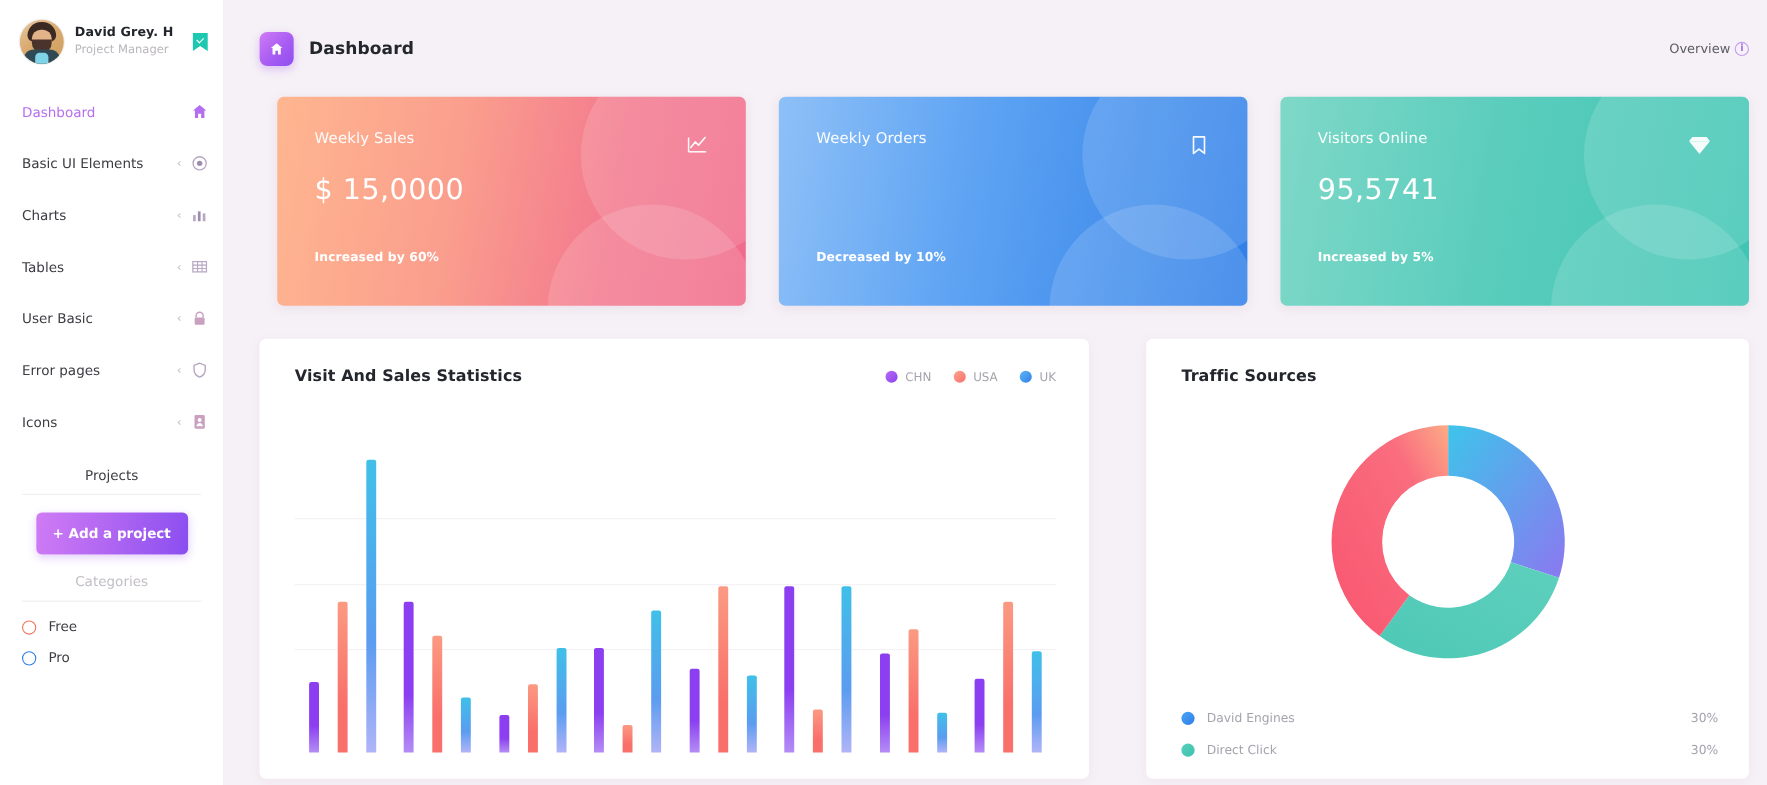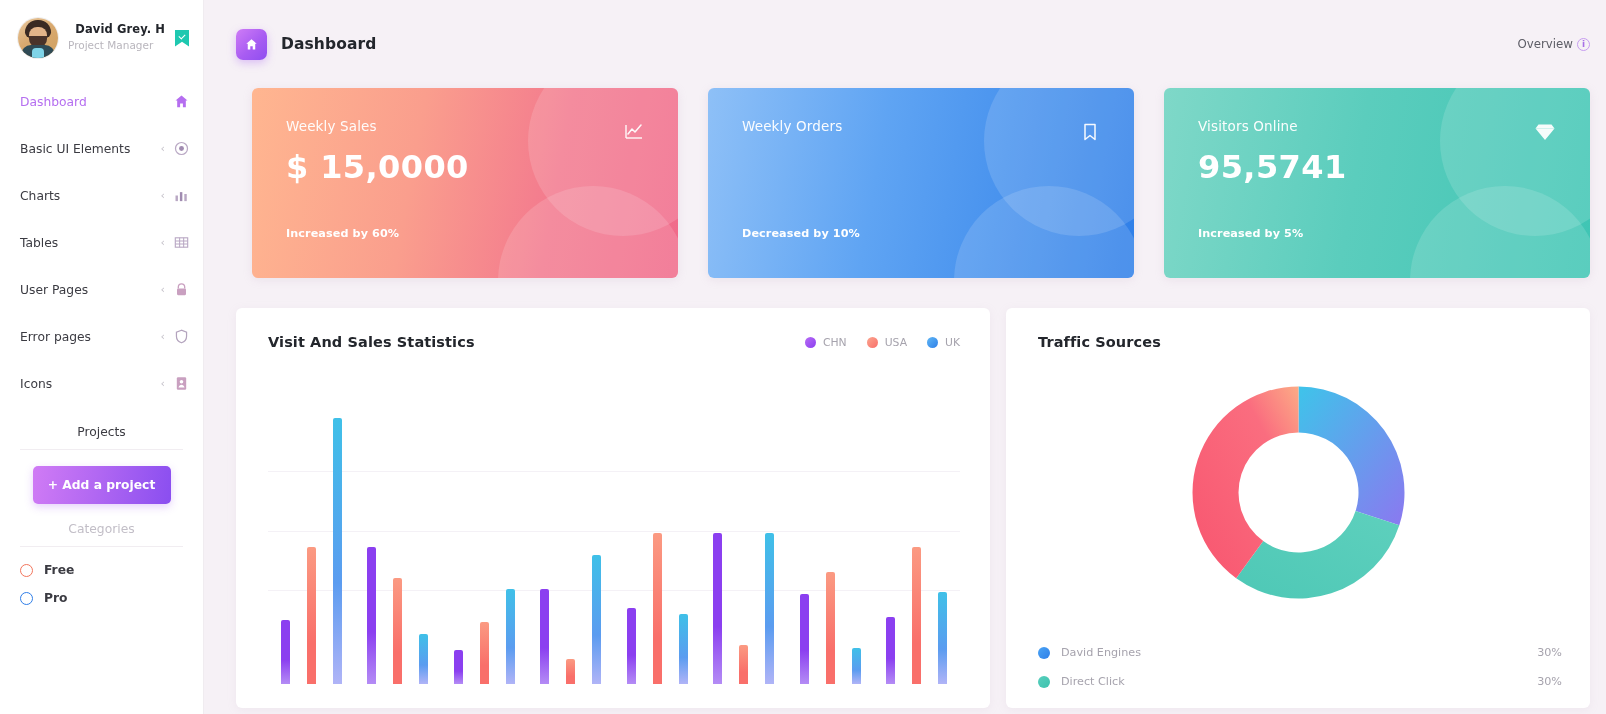--- a/index.html
+++ b/index.html
@@ -22,21 +22,21 @@
     width:40px; height:40px; border-radius:50%; flex:0 0 40px; position:relative; overflow:hidden;
     background:linear-gradient(145deg,#e8c9a0 0%,#d9a96f 45%,#cfa05f 100%);
     box-shadow:0 0 0 1px #eee;
   }
   .avatar .hair { position:absolute; left:7px; top:2px; width:26px; height:18px; border-radius:13px 13px 6px 6px; background:#3a2a22; }
   .avatar .face { position:absolute; left:11px; top:9px; width:18px; height:19px; border-radius:9px 9px 10px 10px; background:#e3b489; }
   .avatar .beard { position:absolute; left:11px; top:18px; width:18px; height:12px; border-radius:0 0 9px 9px; background:#4a332a; }
   .avatar .body { position:absolute; left:3px; bottom:-3px; width:34px; height:16px; border-radius:10px 10px 0 0; background:#2f4a55; }
   .avatar .shirt { position:absolute; left:14px; bottom:-3px; width:12px; height:13px; background:#7fd4e8; border-radius:4px 4px 0 0; }
   .pinfo { flex:1 1 auto; min-width:0; }
-  .pname { font-size:11.5px; font-weight:bold; color:#22252b; letter-spacing:.1px; line-height:1.35;text-align:right; }
+  .pname { font-size:11.5px; font-weight:bold; color:#22252b; letter-spacing:.1px; line-height:1.35; }
   .prole { font-size:10.5px; color:#b9b6bd; line-height:1.5; }
   .badge-check {
     width:14px; height:17px; flex:0 0 14px; background:#1ec8b0; position:relative;
     clip-path:polygon(0 0,100% 0,100% 100%,50% 72%,0 100%);
   }
   .badge-check::after {
     content:""; position:absolute; left:3.5px; top:4px; width:5px; height:3px;
     border-left:1.6px solid #fff; border-bottom:1.6px solid #fff; transform:rotate(-45deg);
   }
 
@@ -53,21 +53,21 @@
 
   .sec-title { font-size:12.3px; color:#3b3b42; padding:18px 20px 10px;text-align:center; }
   .sec-title.muted { color:#c2bec7; }
   .hr { height:1px; background:#f1edf1; margin:0 20px; }
   .addbtn {
     display:block; width:138px; margin:16px auto 0; height:38px; line-height:38px; text-align:center;
     border-radius:5px; color:#fff; font-size:12.3px; font-weight:bold; cursor:pointer;
     background:linear-gradient(100deg,#d07bf5 0%,#b268f2 45%,#8a4ef0 100%);
     box-shadow:0 3px 8px rgba(160,90,240,.28);
   }
-  .cat-item { display:flex; align-items:center; gap:11px; padding:7px 20px; font-size:12.3px; color:#3b3b42; cursor:pointer;font-weight:bold; }
+  .cat-item { display:flex; align-items:center; gap:11px; padding:7px 20px; font-size:12.3px; color:#3b3b42; cursor:pointer; }
   .ring { width:13px; height:13px; border-radius:50%; border:1.8px solid #f2755c; flex:0 0 13px; }
   .ring.blue { border-color:#2f7ee8; }
 
   
   .main { flex:1 1 auto; height:714px; overflow:hidden; padding:0 16px 0 32px; }
   .topbar { display:flex; align-items:center; height:88px; }
   .home-chip {
     width:31px; height:31px; border-radius:7px; display:flex; align-items:center; justify-content:center;
     background:linear-gradient(135deg,#cf7cf6 0%,#a85cf2 55%,#8f4ef0 100%);
     box-shadow:0 3px 9px rgba(165,95,242,.35); cursor:pointer;
@@ -87,26 +87,26 @@
   }
   .stat.c1 { background:linear-gradient(100deg,#ffb690 0%,#fa9e8d 38%,#f37a8e 70%,#f06a8a 100%); }
   .stat.c2 { background:linear-gradient(100deg,#8ec0f7 0%,#5fa4f3 40%,#2f7fe8 100%); }
   .stat.c3 { background:linear-gradient(100deg,#7fd8c8 0%,#5bcdbd 45%,#3fc5b4 100%); }
   .stat .bub {
     position:absolute; border-radius:50%; background:rgba(255,255,255,.14); pointer-events:none;
   }
   .stat .bub1 { width:190px; height:190px; right:-40px; top:-42px; }
   .stat .bub2 { width:190px; height:190px; right:-10px; top:98px; }
   .stat-title { font-size:13.5px; font-weight:500; opacity:.97; letter-spacing:.15px; }
-  .stat-val { font-size:32px; font-weight:bold; margin-top:14px; letter-spacing:.4px; }
+  .stat-val { font-size:26px; font-weight:normal; margin-top:24px; letter-spacing:.4px; }
   .stat-sub { position:absolute; left:34px; bottom:38px; font-size:11.2px; font-weight:bold; letter-spacing:.1px; }
   .stat-ic { position:absolute; right:34px; top:34px; opacity:.95; }
 
   
-  .panels { display:flex; gap:16px; margin-top:30px; }
+  .panels { display:flex; gap:52px; margin-top:30px; }
   .panel { background:#fff; border-radius:6px; box-shadow:0 2px 10px rgba(190,170,190,.13); }
   .panel-a { width:754px; height:400px; padding:26px 30px 0 32px; position:relative; }
   .panel-b { flex:1 1 auto; height:400px; padding:26px 28px 0 32px; position:relative; }
   .panel-head { display:flex; align-items:center; }
   .panel-title { font-size:14.5px; font-weight:bold; color:#23262c; letter-spacing:.1px; }
   .legend { margin-left:auto; display:flex; gap:20px; align-items:center; }
   .lg { display:flex; align-items:center; gap:7px; font-size:10.8px; color:#a6a3ad; }
   .lg i { width:11px; height:11px; border-radius:50%; display:block; }
 
   
@@ -187,21 +187,21 @@
         <span class="caret">‹</span>
         <span class="nav-ic">
           <svg width="15" height="15" viewBox="0 0 16 16">
               <rect x="1.4" y="3" width="13.2" height="10" fill="none" stroke="#b9a8c4" stroke-width="1.2"></rect>
               <path d="M1.4 6.4h13.2M1.4 9.7h13.2M6 3v10M10.3 3v10" stroke="#b9a8c4" stroke-width="1.1"></path>
             </svg>
         </span>
       </div>
 
       <div class="nav-item">
-        <span class="lbl">User Pages</span>
+        <span class="lbl">User Basic</span>
         <span class="caret">‹</span>
         <span class="nav-ic">
           <svg width="15" height="15" viewBox="0 0 16 16">
               <path d="M4.6 7V5.3a3.4 3.4 0 0 1 6.8 0V7" fill="none" stroke="#c9a0c0" stroke-width="1.4"></path>
               <rect x="3.2" y="7" width="9.6" height="7" rx="1.2" fill="#c9a0c0"></rect>
             </svg>
         </span>
       </div>
 
       <div class="nav-item">

